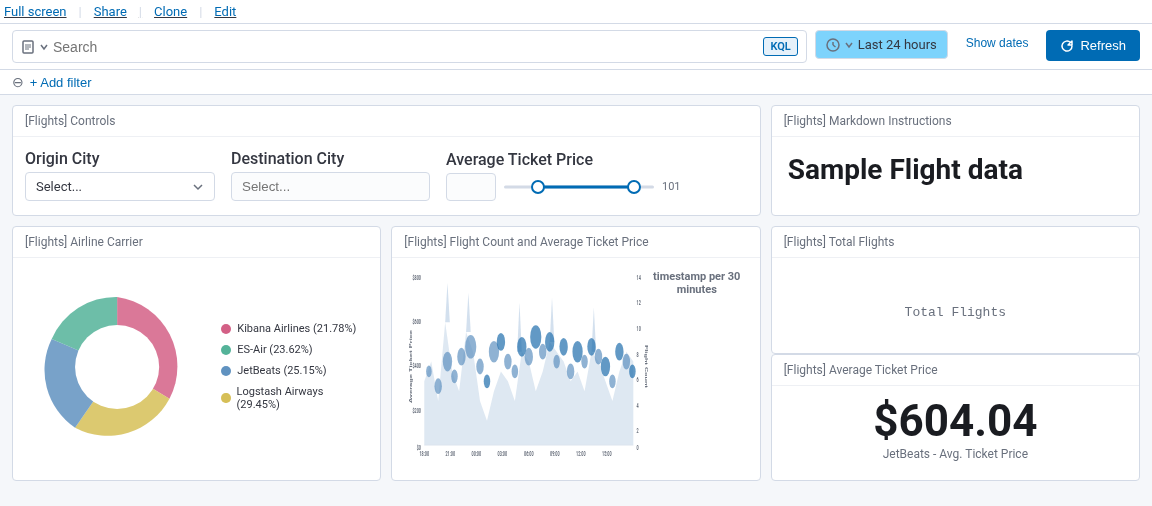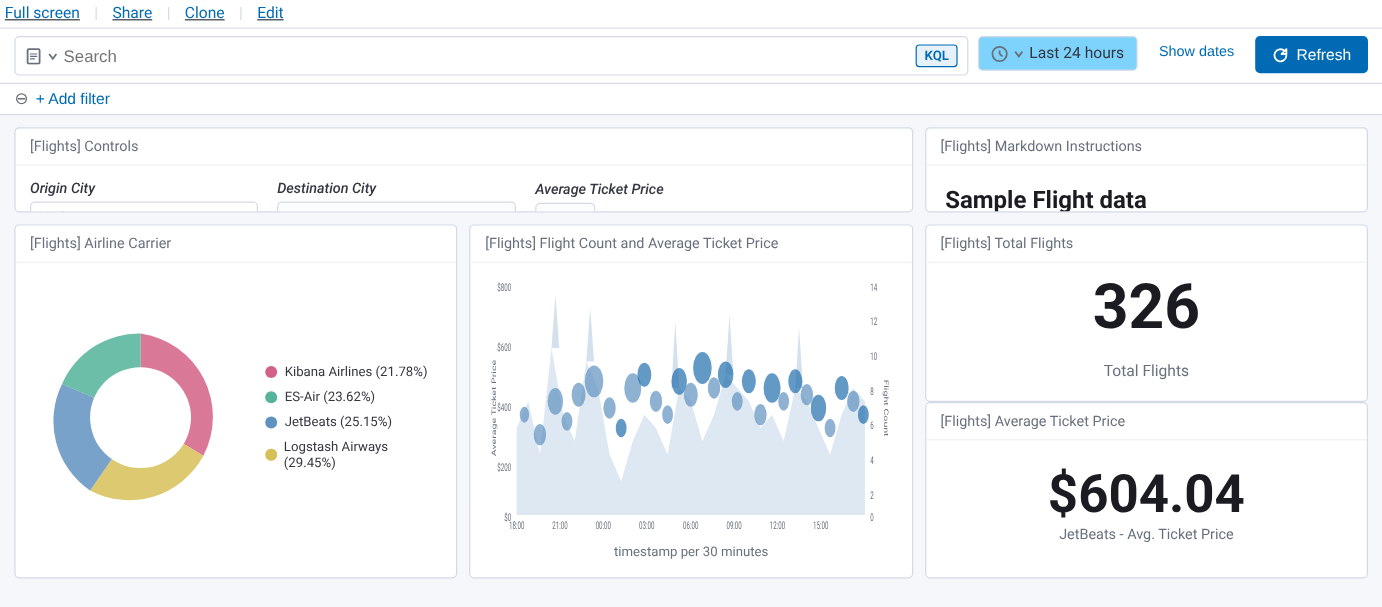--- a/index.html
+++ b/index.html
@@ -30,59 +30,59 @@
 
     
     .panel { background: #fff; border: 1px solid #d3dae6; border-radius: 4px; overflow: hidden; }
     .panel-title { font-size: 12px; color: #69707d; padding: 8px 12px; border-bottom: 1px solid #eef0f4; font-weight: 400; }
 
     
     .controls-panel { grid-column: 1 / 3; grid-row: 1 / 2; }
     .controls-content { padding: 12px; display: flex; flex-direction: column; gap: 10px; }
     .controls-row { display: flex; align-items: flex-end; gap: 16px; }
     .control-group { display: flex; flex-direction: column; gap: 4px; }
-    .control-label { font-size: 12px; color: #343741; font-weight: 500; font-style: italic; }
+    .control-label { font-size: 16px; color: #343741; font-weight: 500; }
     .control-select { display: flex; align-items: center; border: 1px solid #d3dae6; border-radius: 4px; padding: 6px 10px; min-width: 190px; cursor: pointer; background: #fff; justify-content: space-between; }
     .control-input { border: 1px solid #d3dae6; border-radius: 4px; padding: 6px 10px; min-width: 190px; background: #fbfcfd; color: #343741; }
     .price-slider-group { display: flex; flex-direction: column; gap: 4px; }
     .slider-track { position: relative; height: 20px; width: 150px; display: flex; align-items: center; }
     .slider-line { position: absolute; top: 50%; left: 0; right: 0; height: 3px; background: #d3dae6; border-radius: 2px; transform: translateY(-50%); }
     .slider-fill { position: absolute; top: 50%; left: 20%; right: 15%; height: 3px; background: #006bb4; border-radius: 2px; transform: translateY(-50%); }
     .slider-thumb { position: absolute; width: 14px; height: 14px; background: #fff; border: 2px solid #006bb4; border-radius: 50%; top: 50%; transform: translateY(-50%); cursor: pointer; }
     .slider-thumb.left { left: 18%; }
     .slider-thumb.right { left: 82%; }
     .price-input-box { border: 1px solid #d3dae6; border-radius: 4px; padding: 6px 8px; width: 50px; font-size: 12px; background: #fbfcfd; }
 
     
     .markdown-panel { grid-column: 3 / 4; grid-row: 1 / 2; }
     .markdown-content { padding: 16px; }
-    .markdown-content h2 { font-size: 20px; font-weight: 700; margin-bottom: 10px; color: #1a1c21; }
+    .markdown-content h2 { font-size: 28px; font-weight: 700; margin-bottom: 10px; color: #1a1c21; }
 
     
     .airline-panel { grid-column: 1 / 2; grid-row: 2 / 3; }
     .flight-count-panel { grid-column: 2 / 3; grid-row: 2 / 3; }
     .right-col { grid-column: 3 / 4; grid-row: 2 / 3; display: flex; flex-direction: column; }
     .total-flights-panel { flex: 1; }
     .avg-price-panel { flex: 1; }
 
     
     .donut-container { display: flex; align-items: center; justify-content: center; padding: 20px; height: calc(100% - 36px); }
     .donut-svg { width: 180px; height: 180px; }
     .donut-labels { display: flex; flex-direction: column; gap: 8px; padding-left: 20px; font-size: 11px; }
     .donut-label-item { display: flex; align-items: center; gap: 6px; }
     .donut-legend-dot { width: 10px; height: 10px; border-radius: 50%; }
 
     
-    .chart-container { padding: 10px 16px; height: calc(100% - 36px); display: flex; flex-direction: column; }
+    .chart-container { padding: 10px 16px; height: calc(100% - 36px); display: flex; flex-direction: row; font-weight: bold; }
     .chart-svg { width: 100%; height: 100%; }
 
     
     .stat-content { padding: 20px; display: flex; flex-direction: column; align-items: center; justify-content: center; height: calc(100% - 36px); }
     .stat-number { font-size: 52px; font-weight: 700; color: #1a1c21; line-height: 1; }
-    .stat-label { font-size: 13px; color: #69707d; margin-top: 20px; }
+    .stat-label { font-size: 13px; color: #69707d; margin-top: 20px; font-family: Liberation Mono, monospace; }
     .stat-price { font-size: 44px; font-weight: 700; color: #1a1c21; line-height: 1; }
     .stat-sublabel { font-size: 12px; color: #69707d; margin-top: 4px; text-align: center; }
   </style>
 </head>
 <body>
 
 <div class="top-nav">
   <a class="top-nav-link">Full screen</a>
   <span class="top-nav-sep">|</span>
   <a class="top-nav-link">Share</a>
@@ -299,21 +299,20 @@
       </svg>
       <div style="text-align:center; font-size:11px; color:#69707d; margin-top:2px;">timestamp per 30 minutes</div>
     </div>
   </div>
 
   <div class="right-col">
 
     <div class="panel total-flights-panel">
       <div class="panel-title">[Flights] Total Flights</div>
       <div class="stat-content">
-        <div class="stat-number">326</div>
         <div class="stat-label">Total Flights</div>
       </div>
     </div>
 
     <div class="panel avg-price-panel">
       <div class="panel-title">[Flights] Average Ticket Price</div>
       <div class="stat-content">
         <div class="stat-price">$604.04</div>
         <div class="stat-sublabel">JetBeats - Avg. Ticket Price</div>
       </div>

